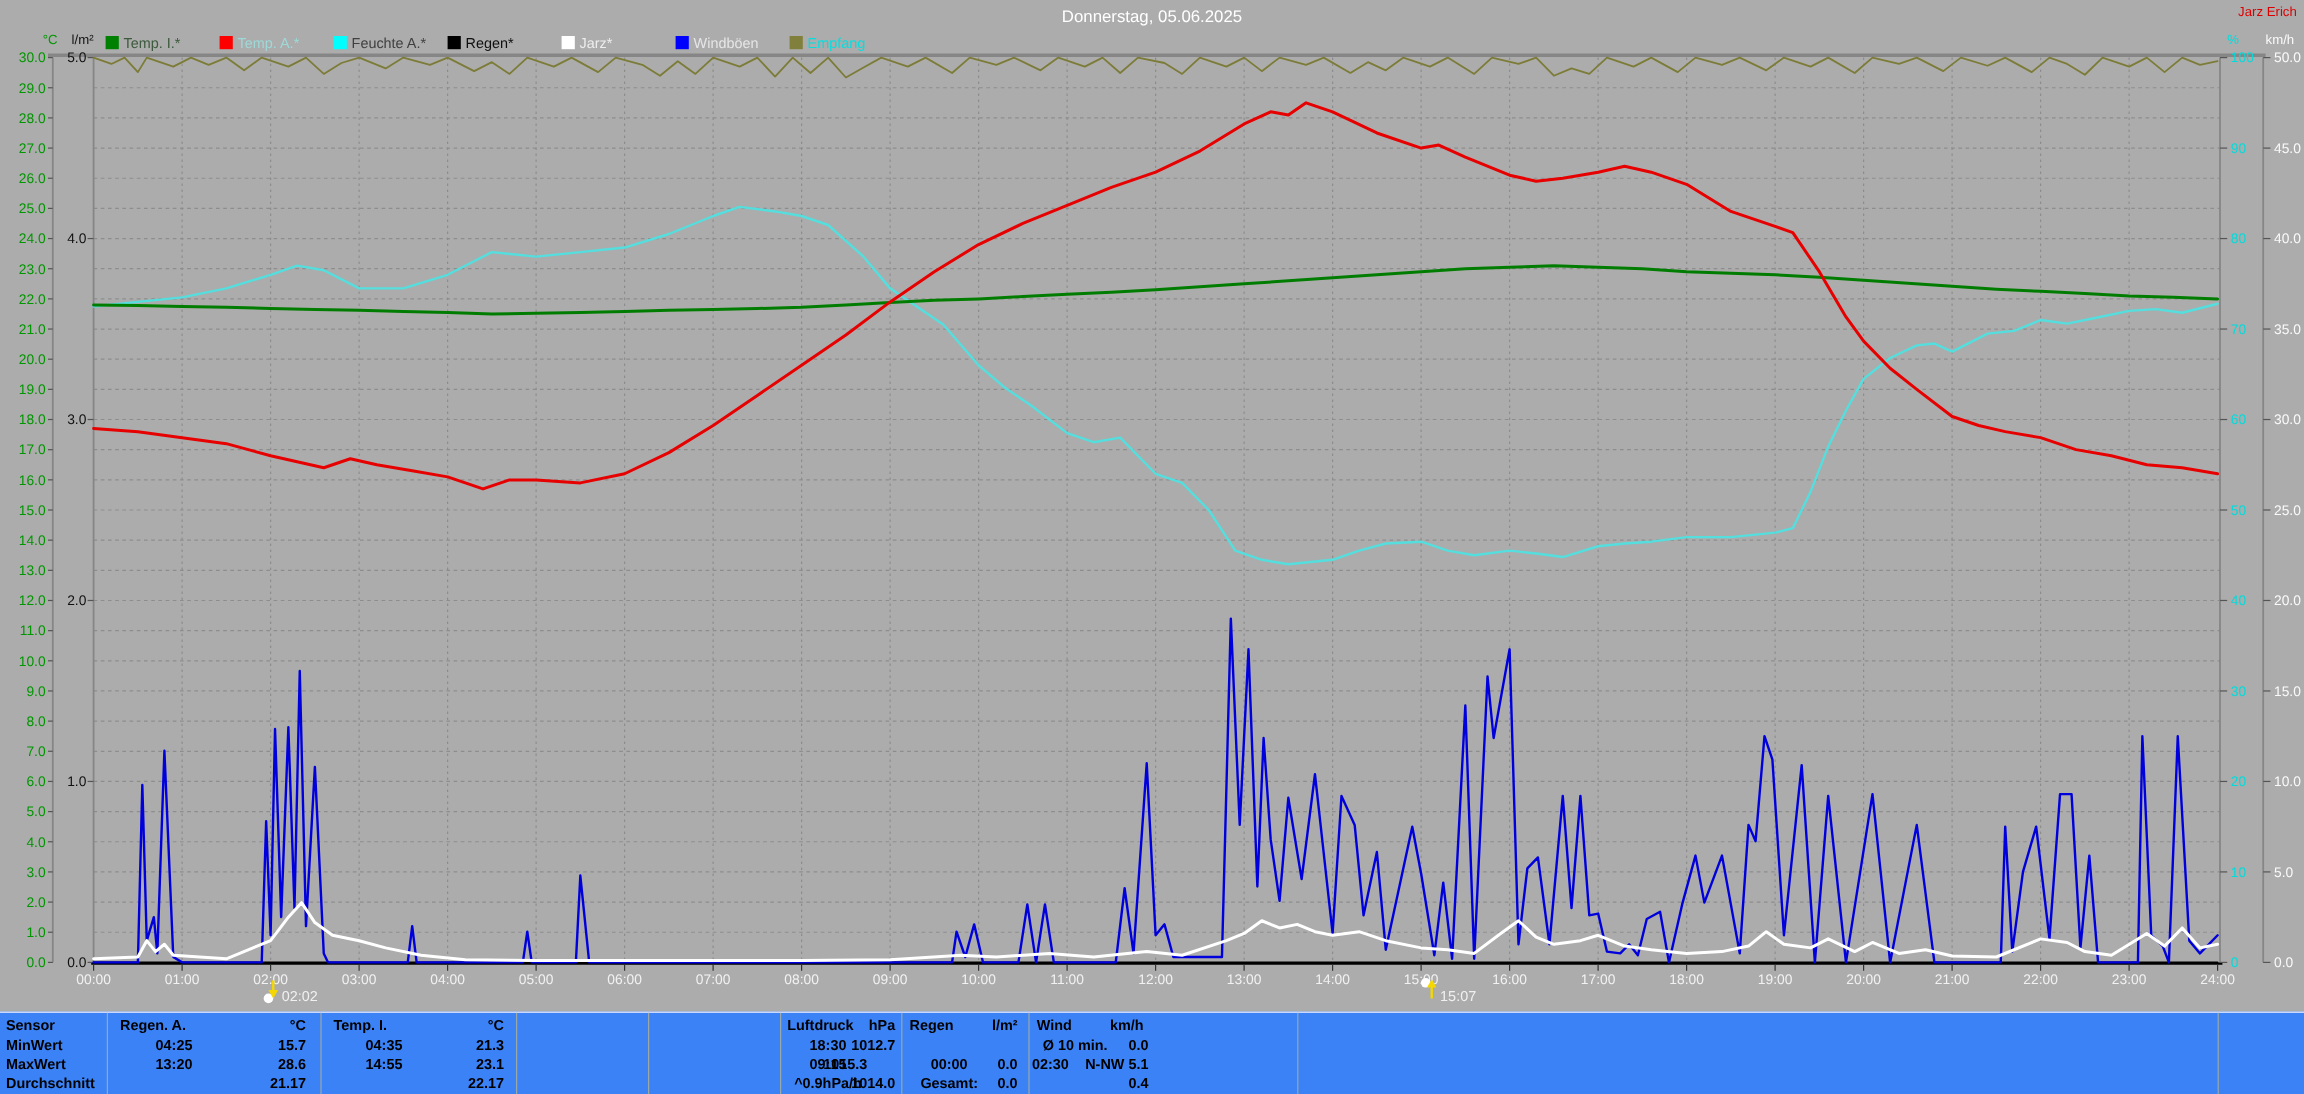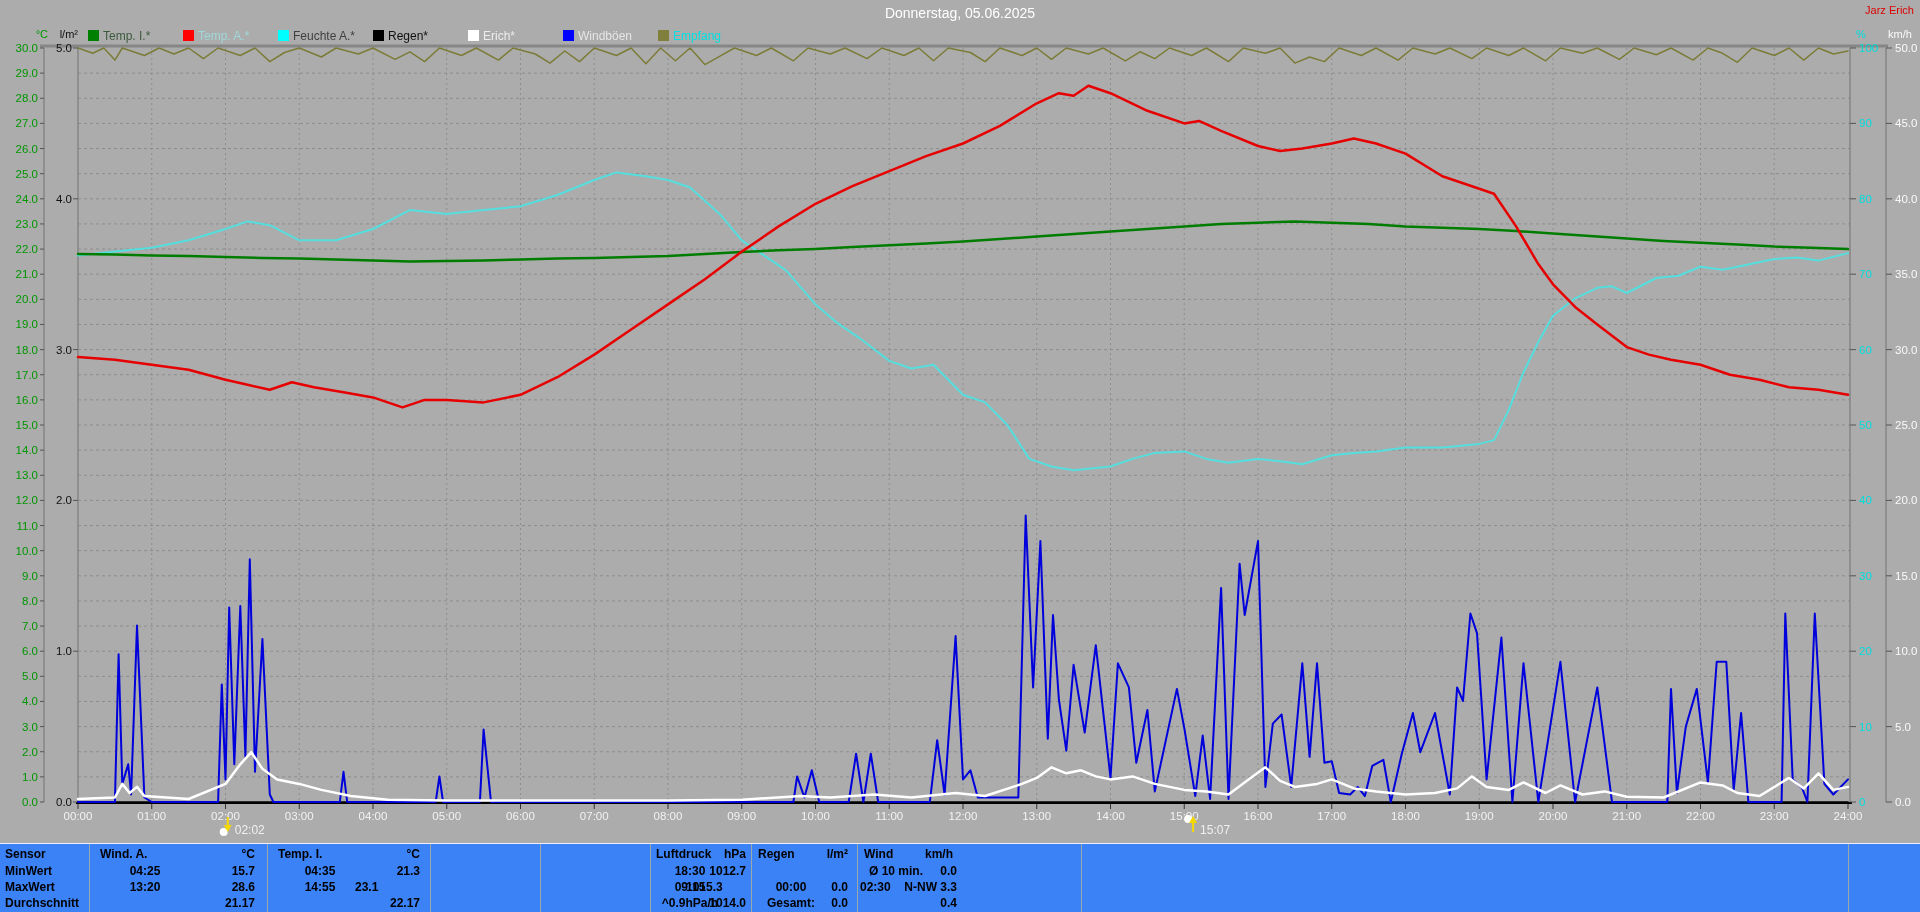--- a/index.html
+++ b/index.html
@@ -47,21 +47,21 @@
       <div class="leg-item" style="left: 278px;">
         <span class="leg-swatch" style="background: rgb(0, 255, 255);"></span>
         <span class="leg-label" style="color: #404040;">Feuchte A.*</span>
       </div>
       <div class="leg-item" style="left: 373px;">
         <span class="leg-swatch" style="background: rgb(0, 0, 0);"></span>
         <span class="leg-label" style="color: rgb(16, 16, 16);">Regen*</span>
       </div>
       <div class="leg-item" style="left: 468px;">
         <span class="leg-swatch" style="background: rgb(255, 255, 255);"></span>
-        <span class="leg-label" style="color: rgb(237, 237, 237);">Erich*</span>
+        <span class="leg-label" style="color: rgb(237, 237, 237);">Jarz*</span>
       </div>
       <div class="leg-item" style="left: 563px;">
         <span class="leg-swatch" style="background: rgb(0, 0, 255);"></span>
         <span class="leg-label" style="color: rgb(230, 230, 230);">Windböen</span>
       </div>
       <div class="leg-item" style="left: 658px;">
         <span class="leg-swatch" style="background: rgb(128, 128, 60);"></span>
         <span class="leg-label" style="color: rgb(0, 224, 224);">Empfang</span>
       </div>
     </div>
@@ -343,49 +343,49 @@
       <div class="tsep" style="left: 540px; background: rgb(154, 168, 168);"></div>
       <div class="tsep" style="left: 650px; background: rgb(154, 168, 168);"></div>
       <div class="tsep" style="left: 751px; background: rgb(154, 168, 168);"></div>
       <div class="tsep" style="left: 857px; background: rgb(154, 168, 168);"></div>
       <div class="tsep" style="left: 1081px; background: rgb(154, 168, 168);"></div>
       <div class="tsep" style="left: 1848px; background: rgb(154, 168, 168);"></div>
       <div class="tcell" style="left: 5px; top: 3px; width: 82px;">Sensor</div>
       <div class="tcell" style="left: 5px; top: 20px; width: 82px;">MinWert</div>
       <div class="tcell" style="left: 5px; top: 36px; width: 82px;">MaxWert</div>
       <div class="tcell" style="left: 5px; top: 52px; width: 82px;">Durchschnitt</div>
-      <div class="tcell" style="left: 100px; top: 3px; width: 90px;">Wind. A.</div>
+      <div class="tcell" style="left: 100px; top: 3px; width: 90px;">Regen. A.</div>
       <div class="tcell" style="left: 195px; top: 3px; width: 60px; text-align: right;">°C</div>
       <div class="tcell" style="left: 110px; top: 20px; width: 70px; text-align: center;">04:25</div>
       <div class="tcell" style="left: 195px; top: 20px; width: 60px; text-align: right;">15.7</div>
       <div class="tcell" style="left: 110px; top: 36px; width: 70px; text-align: center;">13:20</div>
       <div class="tcell" style="left: 195px; top: 36px; width: 60px; text-align: right;">28.6</div>
       <div class="tcell" style="left: 195px; top: 52px; width: 60px; text-align: right;">21.17</div>
       <div class="tcell" style="left: 278px; top: 3px; width: 90px;">Temp. I.</div>
       <div class="tcell" style="left: 360px; top: 3px; width: 60px; text-align: right;">°C</div>
       <div class="tcell" style="left: 285px; top: 20px; width: 70px; text-align: center;">04:35</div>
       <div class="tcell" style="left: 355px; top: 20px; width: 65px; text-align: right;">21.3</div>
       <div class="tcell" style="left: 285px; top: 36px; width: 70px; text-align: center;">14:55</div>
-      <div class="tcell" style="left: 355px; top: 36px; width: 65px; text-align: left;">23.1</div>
+      <div class="tcell" style="left: 355px; top: 36px; width: 65px; text-align: right;">23.1</div>
       <div class="tcell" style="left: 355px; top: 52px; width: 65px; text-align: right;">22.17</div>
       <div class="tcell" style="left: 656px; top: 3px; width: 90px;">Luftdruck</div>
       <div class="tcell" style="left: 686px; top: 3px; width: 60px; text-align: right;">hPa</div>
       <div class="tcell" style="left: 654px; top: 20px; width: 72px; text-align: center;">18:30</div>
       <div class="tcell" style="left: 686px; top: 20px; width: 60px; text-align: right;">1012.7</div>
       <div class="tcell" style="left: 654px; top: 36px; width: 72px; text-align: center;">09:15</div>
       <div class="tcell" style="left: 686px; top: 36px; width: 60px; text-align: left;">1015.3</div>
       <div class="tcell" style="left: 654px; top: 52px; width: 72px; text-align: center;">^0.9hPa/h</div>
       <div class="tcell" style="left: 686px; top: 52px; width: 60px; text-align: right;">1014.0</div>
       <div class="tcell" style="left: 758px; top: 3px; width: 90px;">Regen</div>
       <div class="tcell" style="left: 788px; top: 3px; width: 60px; text-align: right;">l/m²</div>
       <div class="tcell" style="left: 756px; top: 36px; width: 70px; text-align: center;">00:00</div>
       <div class="tcell" style="left: 788px; top: 36px; width: 60px; text-align: right;">0.0</div>
       <div class="tcell" style="left: 756px; top: 52px; width: 70px; text-align: center;">Gesamt:</div>
       <div class="tcell" style="left: 788px; top: 52px; width: 60px; text-align: right;">0.0</div>
       <div class="tcell" style="left: 864px; top: 3px; width: 90px;">Wind</div>
       <div class="tcell" style="left: 893px; top: 3px; width: 60px; text-align: right;">km/h</div>
       <div class="tcell" style="left: 860px; top: 20px; width: 72px; text-align: center;">Ø 10 min.</div>
       <div class="tcell" style="left: 873px; top: 20px; width: 84px; text-align: right;">0.0</div>
       <div class="tcell" style="left: 860px; top: 36px; width: 72px; text-align: left;">02:30</div>
-      <div class="tcell" style="left: 873px; top: 36px; width: 84px; text-align: right;">N-NW 3.3</div>
+      <div class="tcell" style="left: 873px; top: 36px; width: 84px; text-align: right;">N-NW 5.1</div>
       <div class="tcell" style="left: 873px; top: 52px; width: 84px; text-align: right;">0.4</div>
     </div>
 </div>
 
 </body></html>

